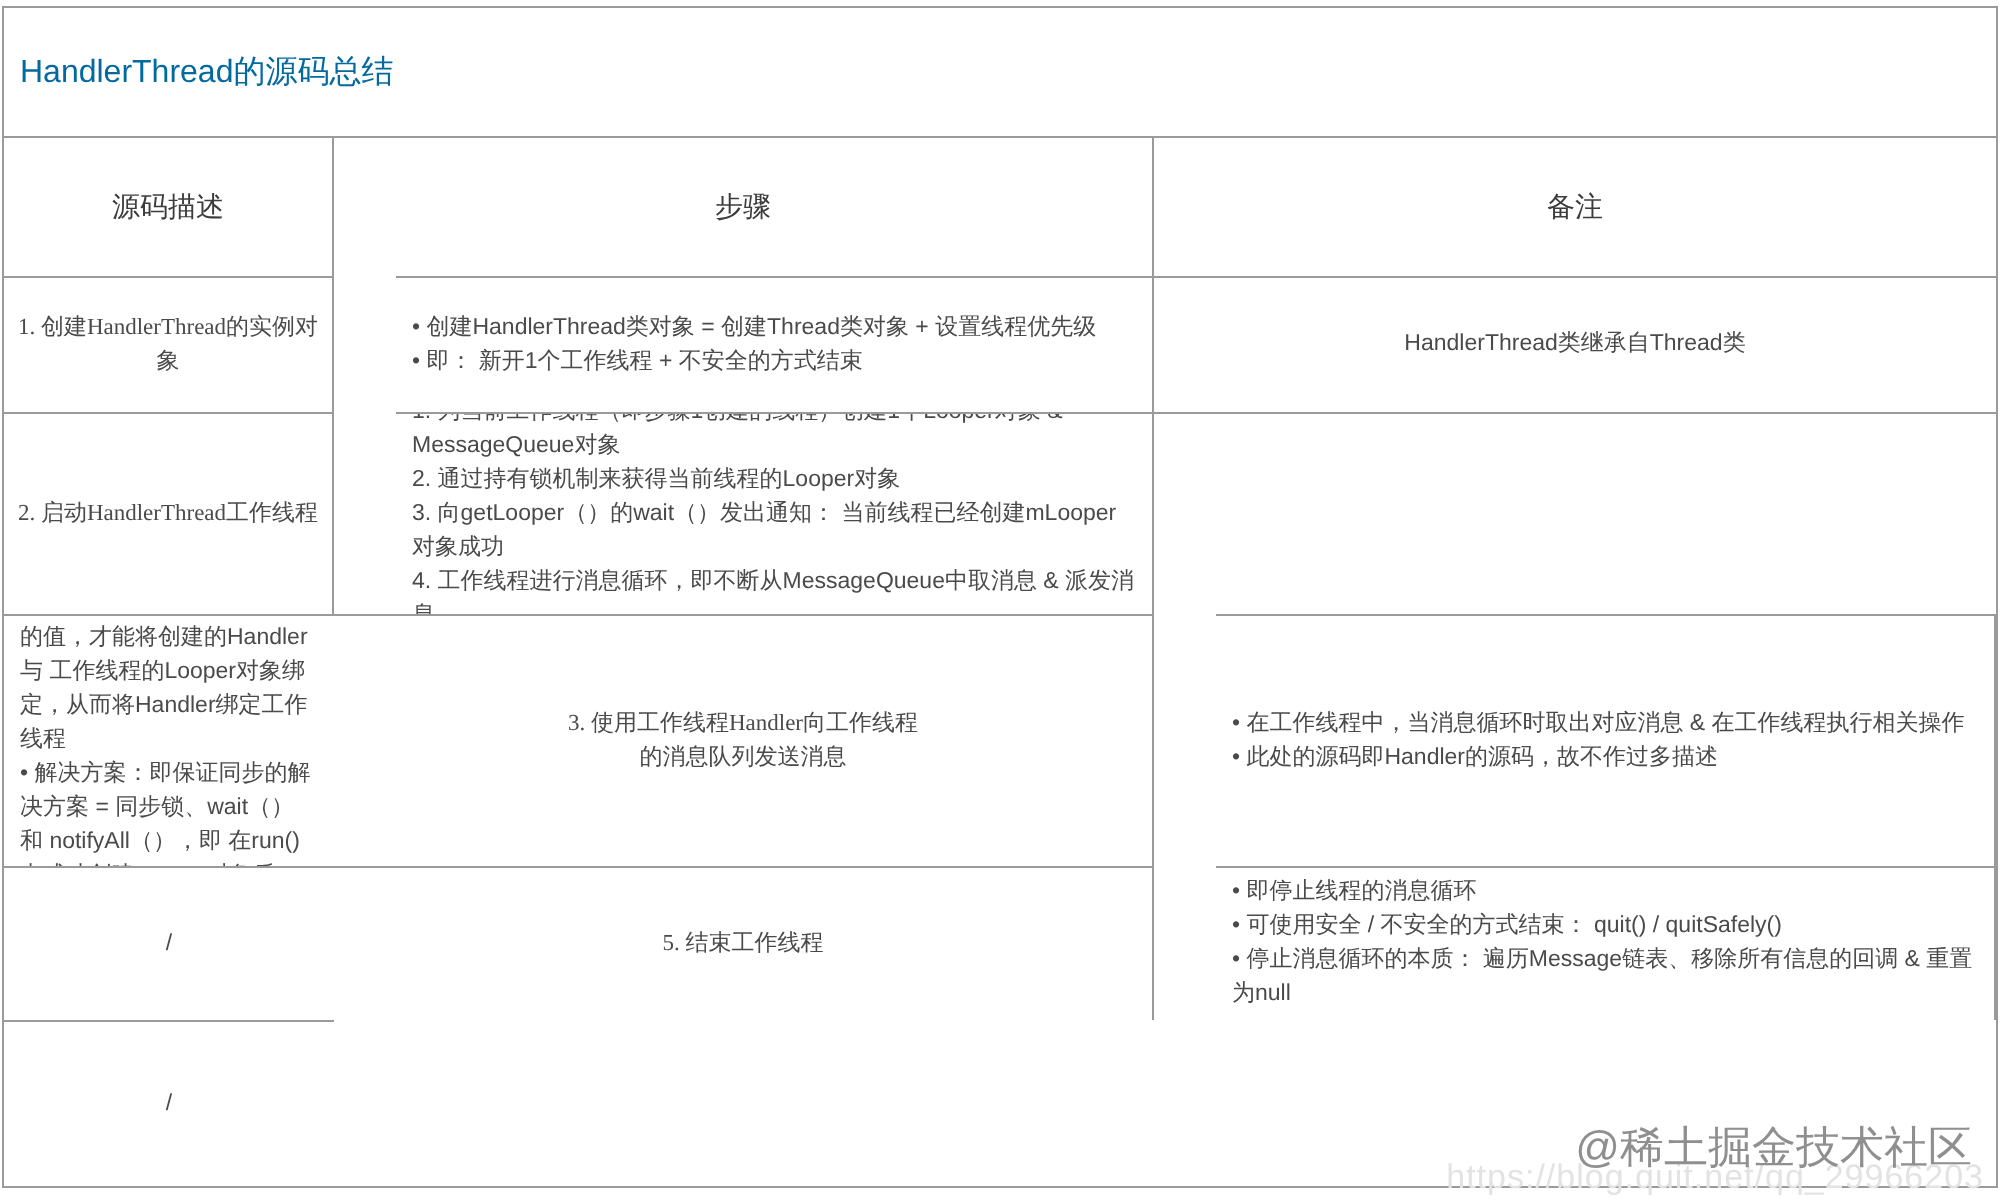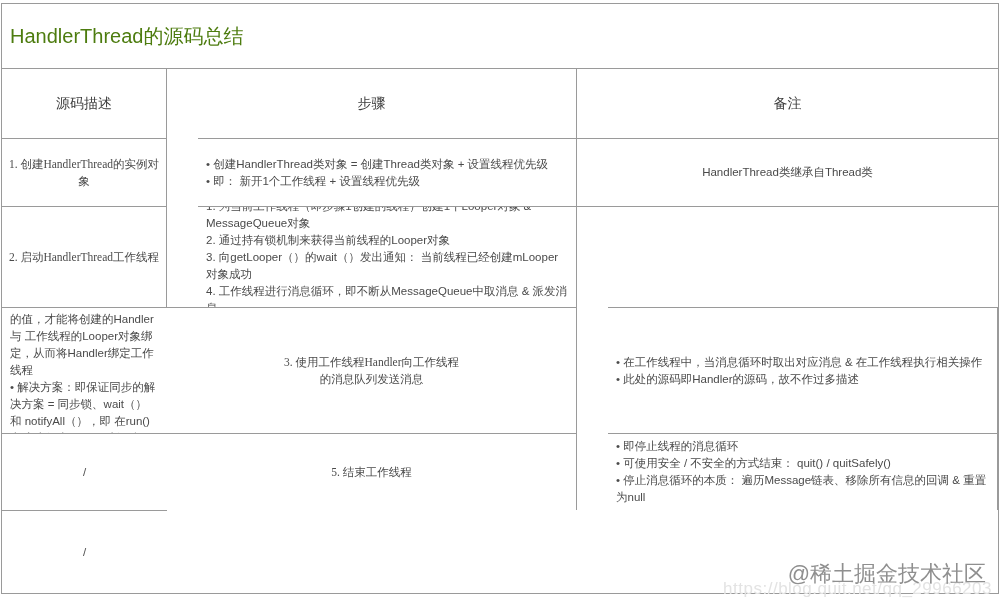--- a/index.html
+++ b/index.html
@@ -12,21 +12,21 @@
   .sheet{
     position:absolute;top:3px;left:1px;width:996px;height:589px;
     border:1px solid #9a9a9a;
     background:#ffffff;
     display:flex;flex-direction:column;
   }
   .title-row{
     height:64px;flex:0 0 64px;
     display:flex;align-items:center;
     padding-left:8px;
-    font-size:20px;color:#4d7c0f;
+    font-size:16px;color:#0369a1;
   }
   .grid{
     flex:1 1 auto;
     display:grid;
     grid-template-columns:165px 410px 1fr;
     grid-template-rows:70px 68px 101px 126px 77px auto;
   }
   .cell{
     border-top:1px solid #9a9a9a;
     box-sizing:border-box;
@@ -74,21 +74,21 @@
 
     <div class="cell c2 head">源码描述</div>
     <div class="cell c1 head">步骤</div>
     <div class="cell c3 head">备注</div>
 
     <div class="cell c1 stepcell">
       <div class="line">1. 创建HandlerThread的实例对象</div>
     </div>
     <div class="cell c2 desccell">
       <div class="line">• 创建HandlerThread类对象 = 创建Thread类对象 + 设置线程优先级</div>
-      <div class="line">• 即： 新开1个工作线程 + 设置线程优先级</div>
+      <div class="line">• 即： 新开1个工作线程 + 不安全的方式结束</div>
     </div>
     <div class="cell c3 notecell center">
       <div class="line">HandlerThread类继承自Thread类</div>
     </div>
 
     <div class="cell c1 stepcell">
       <div class="line">2. 启动HandlerThread工作线程</div>
     </div>
     <div class="cell c2 desccell">
       <div class="line">1. 为当前工作线程（即步骤1创建的线程）创建1个Looper对象 &amp; MessageQueue对象</div>

